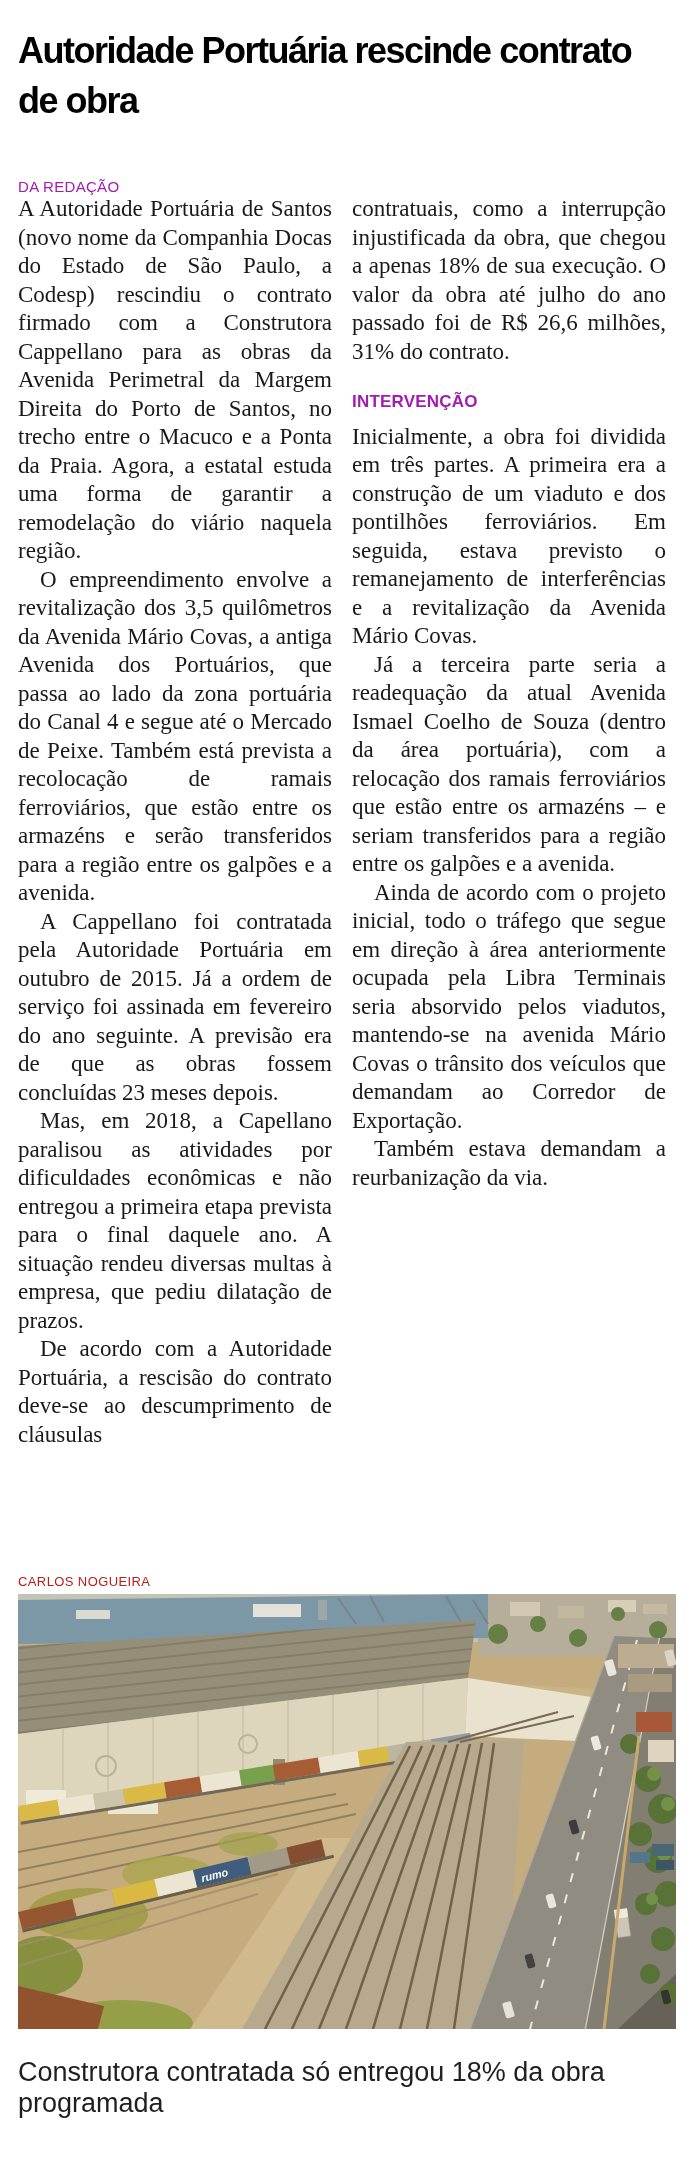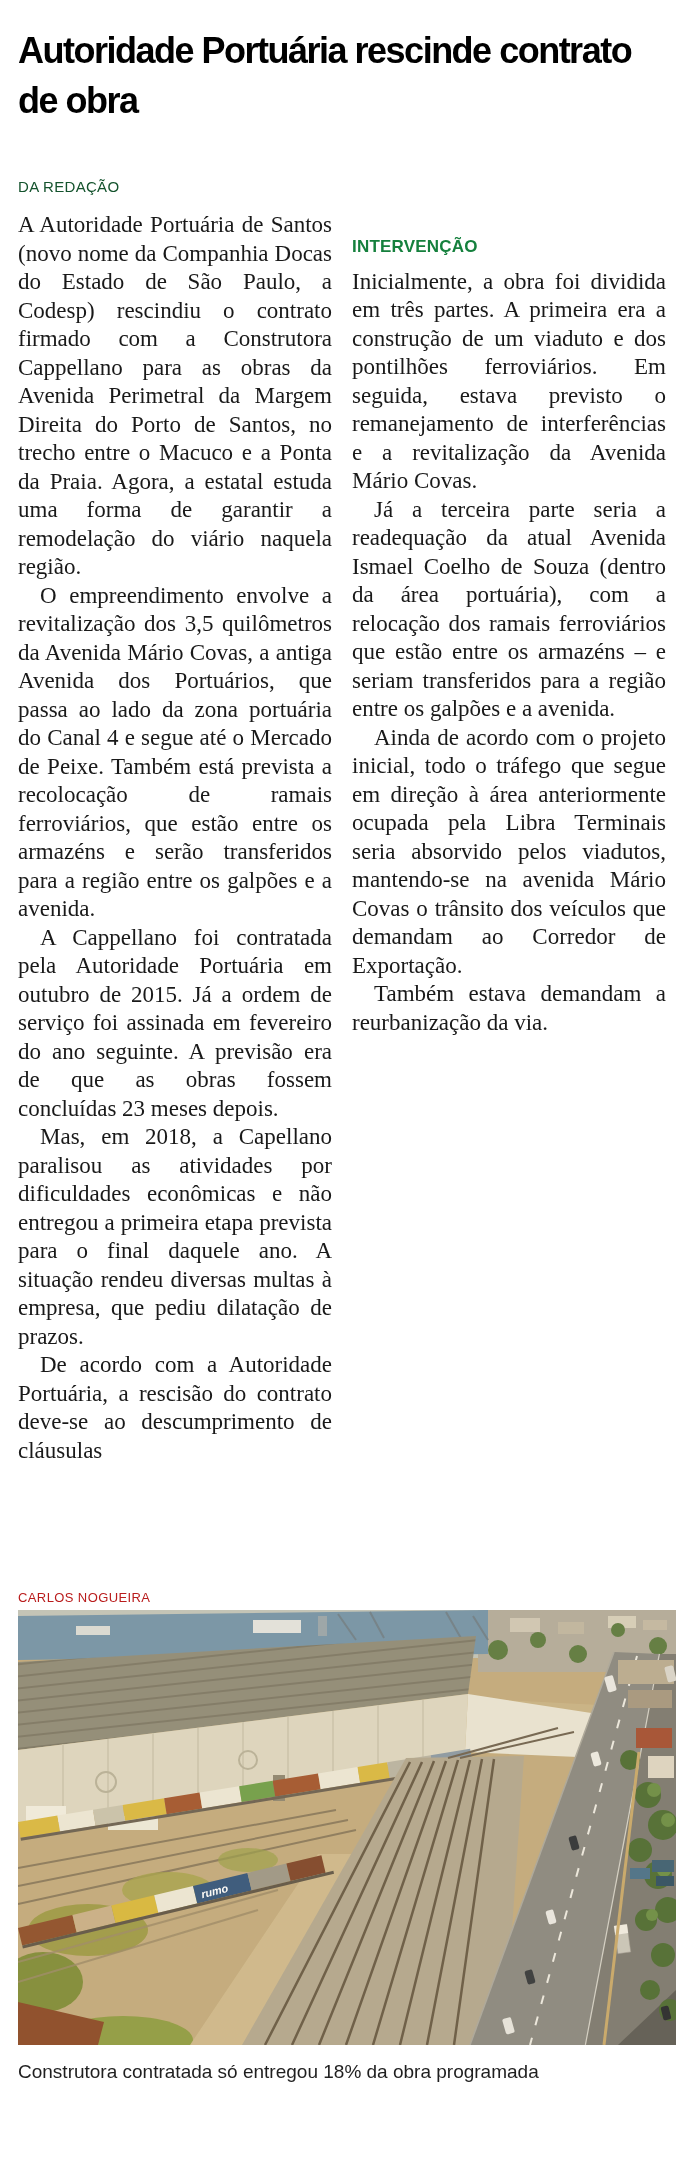--- a/index.html
+++ b/index.html
@@ -20,86 +20,87 @@
     line-height: 50px;
     letter-spacing: -1.5px;
     color: #000000;
   }
 
   .byline {
     margin-top: 52px;
     font-family: "Liberation Sans", sans-serif;
     font-size: 15px;
     letter-spacing: 0.3px;
-    color: #14532d;
+    color: #a21caf;
   }
 
   .columns {
     display: flex;
     gap: 20px;
-    margin-top: 16px;
+    margin-top: 0;
     height: 1378px;
     overflow: hidden;
   }
   .col {
     width: 314px;
     text-align: justify;
     font-size: 23px;
     line-height: 28.5px;
     hyphens: auto;
     -webkit-hyphens: auto;
   }
   .col p { margin: 0; }
   .col p.indent { text-indent: 22px; }
 
   .subhead {
     font-family: "Liberation Sans", sans-serif;
     font-size: 17px;
     font-weight: 700;
     letter-spacing: 0.2px;
-    color: #15803d;
+    color: #a21caf;
     margin: 22px 0 6px 0;
   }
 
   .photo-credit {
     font-family: "Liberation Sans", sans-serif;
     font-size: 13px;
     letter-spacing: 0.4px;
     color: #b91c1c;
     margin-top: 1px;
   }
 
   .photo-wrap { margin-top: 5px; width: 658px; height: 435px; }
   .photo-wrap svg { display: block; }
 
   .caption {
     font-family: "Liberation Sans", sans-serif;
-    font-size: 19px;
+    font-size: 27px;
     color: #1f1f1f;
-    margin-top: 16px;
+    margin-top: 28px;
   }
 </style>
 </head>
 <body>
 
 <div class="page">
 
   <h1 class="headline">Autoridade Portuária rescinde contrato de obra</h1>
 
   <div class="byline">DA REDAÇÃO</div>
 
   <div class="columns">
     <div class="col">
       <p>A Autoridade Portuária de Santos (novo nome da Companhia Docas do Estado de São Paulo, a Codesp) rescindiu o contrato firmado com a Construtora Cappellano para as obras da Avenida Perimetral da Margem Direita do Porto de Santos, no trecho entre o Macuco e a Ponta da Praia. Agora, a estatal estuda uma forma de garantir a remodelação do viário naquela região.</p>
       <p class="indent">O empreendimento envolve a revitalização dos 3,5 quilômetros da Avenida Mário Covas, a antiga Avenida dos Portuários, que passa ao lado da zona portuária do Canal 4 e segue até o Mercado de Peixe. Também está prevista a recolocação de ramais ferroviários, que estão entre os armazéns e serão transferidos para a região entre os galpões e a avenida.</p>
       <p class="indent">A Cappellano foi contratada pela Autoridade Portuária em outubro de 2015. Já a ordem de serviço foi assinada em fevereiro do ano seguinte. A previsão era de que as obras fossem concluídas 23 meses depois.</p>
       <p class="indent">Mas, em 2018, a Capellano paralisou as atividades por dificuldades econômicas e não entregou a primeira etapa prevista para o final daquele ano. A situação rendeu diversas multas à empresa, que pediu dilatação de prazos.</p>
       <p class="indent">De acordo com a Autoridade Portuária, a rescisão do contrato deve-se ao descumprimento de cláusulas</p>
     </div>
     <div class="col">
+      <p>contratuais, como a interrupção injustificada da obra, que chegou a apenas 18% de sua execução. O valor da obra até julho do ano passado foi de R$ 26,6 milhões, 31% do contrato.</p>
       <h2 class="subhead">INTERVENÇÃO</h2>
       <p>Inicialmente, a obra foi dividida em três partes. A primeira era a construção de um viaduto e dos pontilhões ferroviários. Em seguida, estava previsto o remanejamento de interferências e a revitalização da Avenida Mário Covas.</p>
       <p class="indent">Já a terceira parte seria a readequação da atual Avenida Ismael Coelho de Souza (dentro da área portuária), com a relocação dos ramais ferroviários que estão entre os armazéns – e seriam transferidos para a região entre os galpões e a avenida.</p>
       <p class="indent">Ainda de acordo com o projeto inicial, todo o tráfego que segue em direção à área anteriormente ocupada pela Libra Terminais seria absorvido pelos viadutos, mantendo-se na avenida Mário Covas o trânsito dos veículos que demandam ao Corredor de Exportação.</p>
       <p class="indent">Também estava demandam a reurbanização da via.</p>
     </div>
   </div>
 
   <div class="photo-credit">CARLOS NOGUEIRA</div>
 

